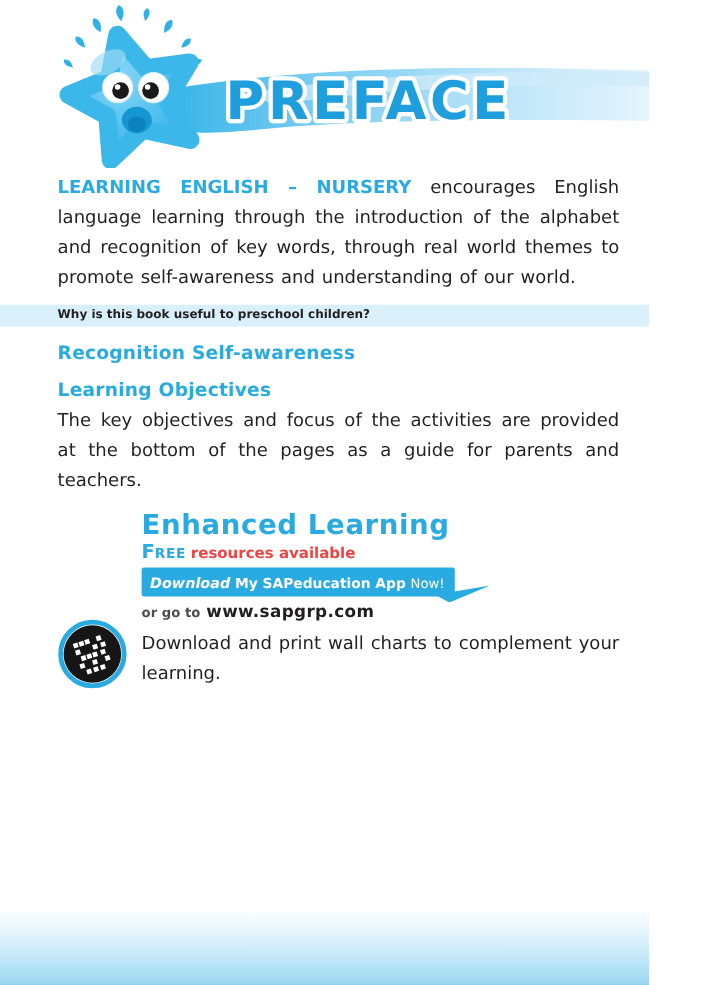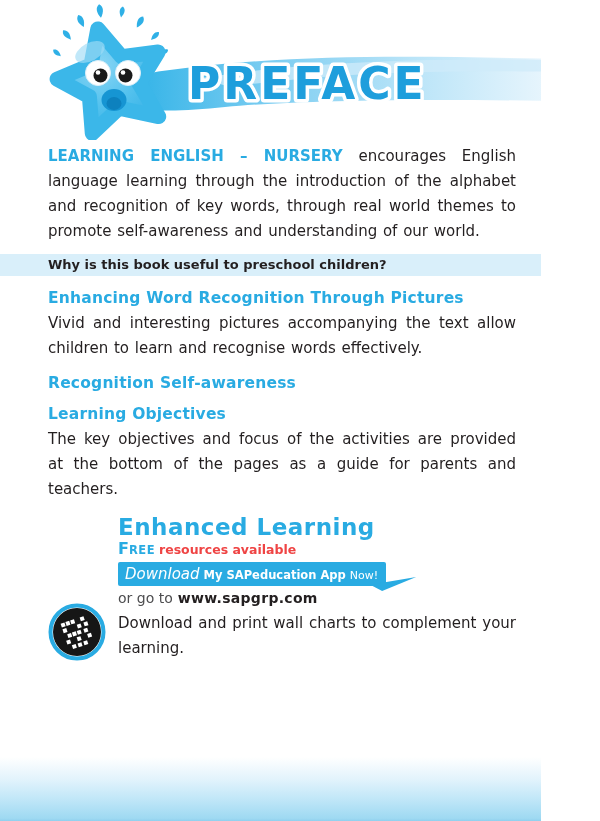--- a/index.html
+++ b/index.html
@@ -27,21 +27,21 @@
   .lead{color:#29ABE2;font-weight:bold;}
   .question-band{
     box-sizing:border-box;
     margin:10px 0 0 -48px;
     width:554px;
     padding:3px 10px 4px 48px;
     background:#D9EFFA;
     border-radius:0 3px 3px 0;
   }
   .question-band .q{
-    font-size:13px;font-weight:bold;color:#231F20;margin:0;
+    font-size:10px;font-weight:bold;color:#231F20;margin:0;
   }
   .section{margin-top:13px;}
   .section h3{
     margin:0 0 4px 0;
     font-size:15.5px;
     font-weight:bold;
     color:#29ABE2;
     letter-spacing:0.2px;
   }
   
@@ -65,25 +65,25 @@
     border-radius:2px;
   }
   .banner:after{
     content:"";
     position:absolute;
     right:-30px;bottom:-5px;
     width:46px;height:14px;
     background:#29ABE2;
     clip-path:polygon(0 55%, 100% 0, 26% 100%);
   }
-  .banner .b-download{font-size:15px;font-style:italic;font-weight:normal;margin-right:4px;}
+  .banner .b-download{font-size:12px;font-style:italic;font-weight:bold;margin-right:4px;}
   .banner .b-app{font-size:11.5px;font-weight:bold;}
   .banner .b-now{font-size:11px;font-weight:normal;margin-left:4px;}
   .orgoto-line{margin-top:4px;line-height:16px;}
-  .orgoto{font-size:14px;font-weight:normal;color:#4D4D4F;margin-right:5px;}
+  .orgoto{font-size:11px;font-weight:bold;color:#4D4D4F;margin-right:5px;}
   .url{font-size:14px;font-weight:bold;color:#231F20;letter-spacing:0.3px;}
   .note{margin-top:5px !important;}
   
   .footer-wave{
     position:absolute;left:0;right:0;bottom:0;height:64px;
     background:linear-gradient(180deg,#ffffff 0%,#e2f3fc 35%,#bce5f7 70%,#9ed9f2 96%,#8fd0ee 100%);
   }
 </style>
 </head>
 <body>
@@ -145,24 +145,20 @@
 
   <div class="content">
 
     <p class="body"><span class="lead">LEARNING ENGLISH – NURSERY</span><span> encourages English language learning through the introduction of the alphabet and recognition of key words, through real world themes to promote self-awareness and understanding of our world.</span></p>
 
     <div class="question-band">
       <p class="q">Why is this book useful to preschool children?</p>
     </div>
 
 
-    <div class="section">
-      <h3>Enhancing Word Recognition Through Pictures</h3>
-      <p class="body">Vivid and interesting pictures accompanying the text allow children to learn and recognise words effectively.</p>
-    </div>
 
     <div class="section">
       <h3>Recognition Self-awareness</h3>
     </div>
 
     <div class="section">
       <h3>Learning Objectives</h3>
       <p class="body">The key objectives and focus of the activities are provided at the bottom of the pages as a guide for parents and teachers.</p>
     </div>
 

